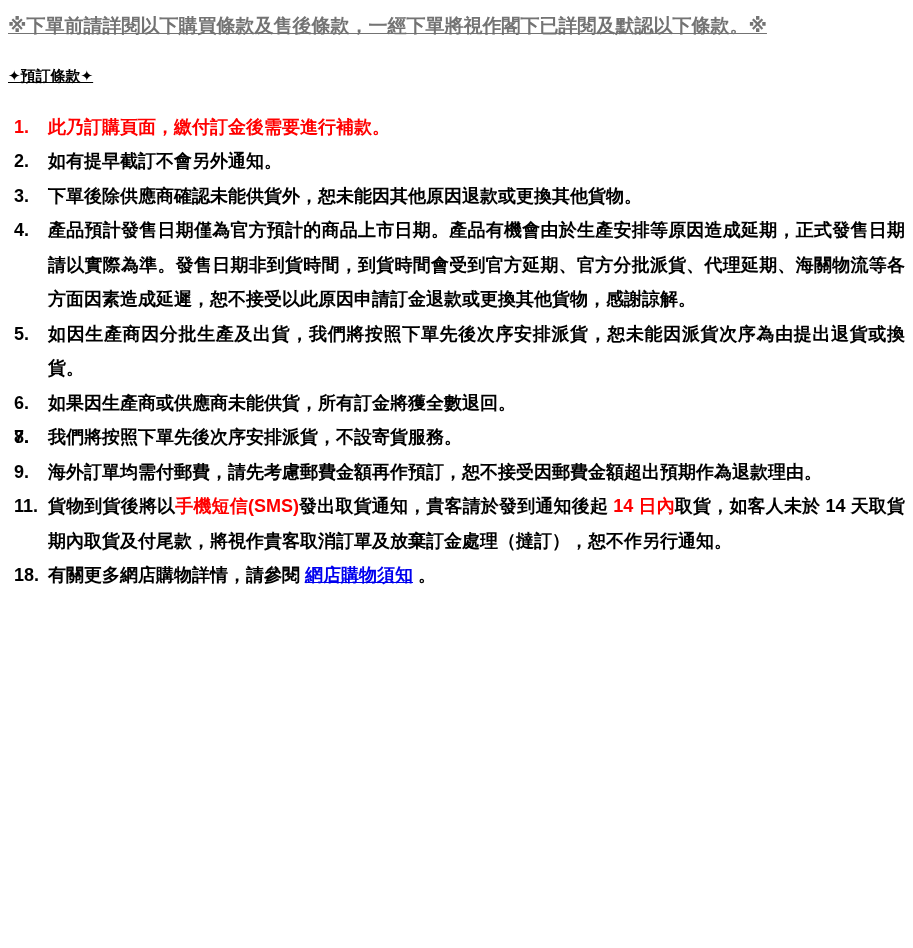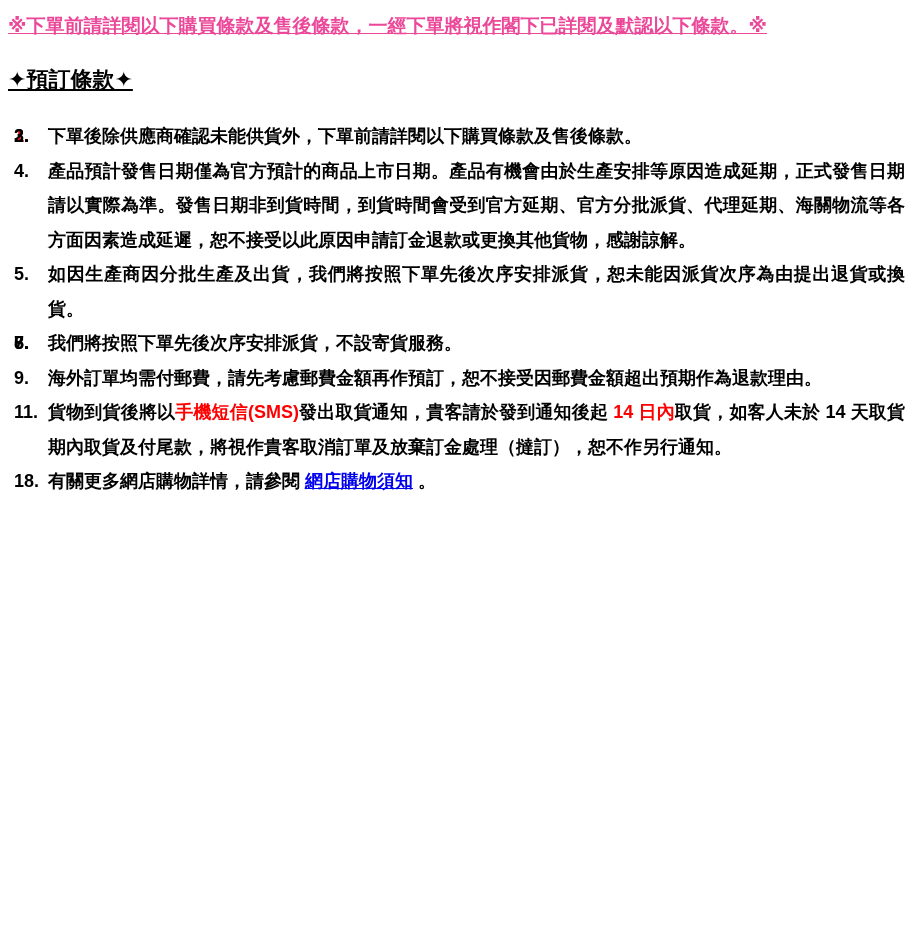--- a/index.html
+++ b/index.html
@@ -9,30 +9,30 @@
   }
   body {
     width: 913px;
     font-family: "Liberation Sans", "DejaVu Sans", sans-serif;
     font-weight: 700;
     color: #000000;
     padding: 10px 8px 10px 8px;
     font-size: 18px;
   }
   .title {
-    color: #ec4899;
+    color: #737373;
     text-decoration: underline;
     font-size: 19px;
     line-height: 1.5;
     margin: 2px 0 24px 0;
   }
   .heading {
     color: #000000;
     text-decoration: underline;
-    font-size: 22px;
+    font-size: 15px;
     line-height: 1.4;
     margin: 0 0 24px 0;
   }
   .terms-list {
     margin: 0;
     padding: 0;
   }
   .term {
     position: relative;
     padding-left: 40px;
@@ -55,24 +55,24 @@
   }
 </style>
 </head>
 <body>
 
 <div class="title">※下單前請詳閱以下購買條款及售後條款，一經下單將視作閣下已詳閱及默認以下條款。※</div>
 
 <div class="heading">✦預訂條款✦</div>
 
 <div class="terms-list">
-    <div class="term red"><span class="num">1.</span></div>
-    <div class="term"><span class="num">2.</span></div>
-    <div class="term"><span class="num">3.</span><span class="term-text"><span>下單後除供應商確認未能供貨外，下單前請詳閱以下購買條款及售後條款。</span></span></div>
+    <div class="term red"><span class="num">1.</span><span class="term-text"><span>此乃訂購頁面，繳付訂金後需要進行補款。</span></span></div>
+    <div class="term"><span class="num">2.</span><span class="term-text"><span>如有提早截訂不會另外通知。</span></span></div>
+    <div class="term"><span class="num">3.</span><span class="term-text"><span>下單後除供應商確認未能供貨外，恕未能因其他原因退款或更換其他貨物。</span></span></div>
     <div class="term"><span class="num">4.</span><span class="term-text"><span>產品預計發售日期僅為官方預計的商品上市日期。產品有機會由於生產安排等原因造成延期，正式發售日期請以實際為準。發售日期非到貨時間，到貨時間會受到官方延期、官方分批派貨、代理延期、海關物流等各方面因素造成延遲，恕不接受以此原因申請訂金退款或更換其他貨物，感謝諒解。</span></span></div>
     <div class="term"><span class="num">5.</span><span class="term-text"><span>如因生產商因分批生產及出貨，我們將按照下單先後次序安排派貨，恕未能因派貨次序為由提出退貨或換貨。</span></span></div>
-    <div class="term"><span class="num">6.</span></div>
+    <div class="term"><span class="num">6.</span><span class="term-text"><span>如果因生產商或供應商未能供貨，所有訂金將獲全數退回。</span></span></div>
     <div class="term"><span class="num">7.</span></div>
     <div class="term"><span class="num">8.</span><span class="term-text"><span>我們將按照下單先後次序安排派貨，不設寄貨服務。</span></span></div>
     <div class="term"><span class="num">9.</span><span class="term-text"><span>海外訂單均需付郵費，請先考慮郵費金額再作預訂，恕不接受因郵費金額超出預期作為退款理由。</span></span></div>
     <div class="term"><span class="num">11.</span><span class="term-text"><span>貨物到貨後將以</span><span class="hl">手機短信(SMS)</span><span>發出取貨通知，貴客請於發到通知後起 </span><span class="hl">14 日內</span><span>取貨，如客人未於 14 天取貨期內取貨及付尾款，將視作貴客取消訂單及放棄訂金處理（撻訂），恕不作另行通知。</span></span></div>
     <div class="term"><span class="num">18.</span><span class="term-text"><span>有關更多網店購物詳情，請參閱 </span><a class="link" href="#">網店購物須知</a><span> 。</span></span></div>
   </div>
 
 </body></html>

